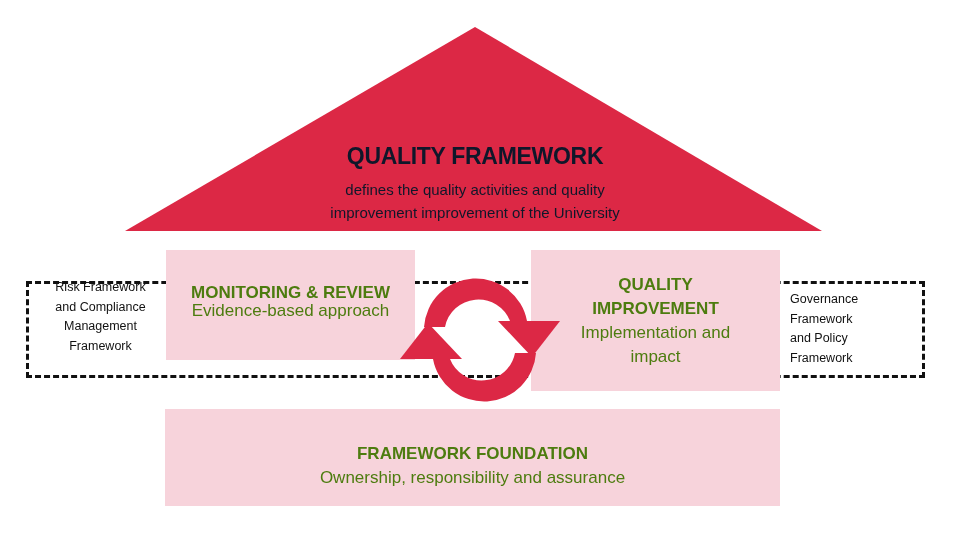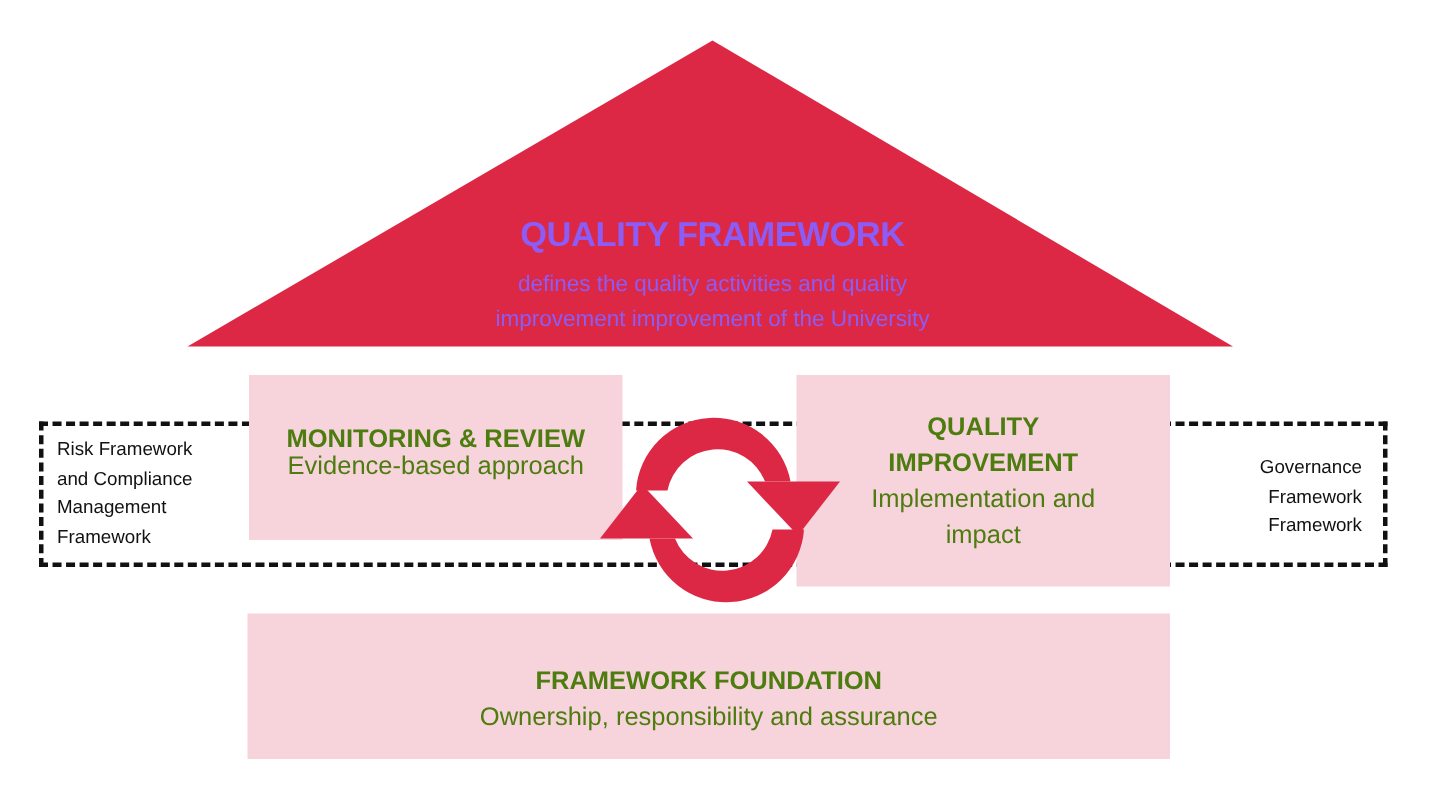--- a/index.html
+++ b/index.html
@@ -1,25 +1,25 @@
 <!DOCTYPE html>
 <html><head>
   <meta charset="utf-8">
   <style>
     html, body { margin: 0; padding: 0; }
     body { width: 960px; height: 540px; background: #ffffff; position: relative; overflow: hidden; font-family: "Liberation Sans", "DejaVu Sans", sans-serif; }
     .abs { position: absolute; }
     #roof { left: 0; top: 0; width: 960px; height: 540px; }
-    .roof-text { position: absolute; left: 250px; width: 450px; text-align: center; color: #8b5cf6; }
+    .roof-text { position: absolute; left: 250px; width: 450px; text-align: center; color: #0f172a; }
     #roof-title { top: 143px; font-size: 23px; font-weight: bold; letter-spacing: -0.3px; }
     #roof-sub { top: 178px; font-size: 15px; line-height: 23px; }
     #dashed { left: 26px; top: 281px; width: 893px; height: 91px; border: 3px dashed #111111; box-sizing: content-box; }
     .side-text { position: absolute; font-size: 12.5px; line-height: 19.5px; color: #111111; }
-    #left-side { left: 38px; top: 290px; width: 125px; text-align: left; }
-    #right-side { left: 790px; top: 302px; width: 118px; text-align: right; }
+    #left-side { left: 38px; top: 278px; width: 125px; text-align: center; }
+    #right-side { left: 790px; top: 290px; width: 118px; }
     .pink { position: absolute; background: #f7d3db; display: flex; flex-direction: column; align-items: center; justify-content: center; text-align: center; color: #4d7c0f; }
     #box-monitor { left: 166px; top: 250px; width: 249px; height: 110px; }
     #box-improve { left: 531px; top: 250px; width: 249px; height: 141px; }
     #box-foundation { left: 165px; top: 409px; width: 615px; height: 97px; justify-content: center; padding-top: 17px; box-sizing: border-box; }
     .box-title { font-weight: bold; font-size: 17px; line-height: 24px; }
     .box-sub { font-size: 17px; line-height: 24px; }
     #box-monitor .box-title, #box-monitor .box-sub { margin-top: -6px; }
     #cycle { left: 395px; top: 265px; width: 170px; height: 145px; }
   </style>
 </head>
@@ -37,20 +37,21 @@
 <div id="dashed" class="abs"></div>
 <div id="left-side" class="side-text">
   <div>Risk Framework</div>
   <div>and Compliance</div>
   <div>Management</div>
   <div>Framework</div>
 </div>
 <div id="right-side" class="side-text">
   <div>Governance</div>
   <div>Framework</div>
+  <div>and Policy</div>
   <div>Framework</div>
 </div>
 
 <div id="box-monitor" class="pink">
   <div class="box-title">MONITORING &amp; REVIEW</div>
   <div class="box-sub">Evidence-based approach</div>
 </div>
 <div id="box-improve" class="pink">
   <div class="box-title">QUALITY</div>
   <div class="box-title">IMPROVEMENT</div>

